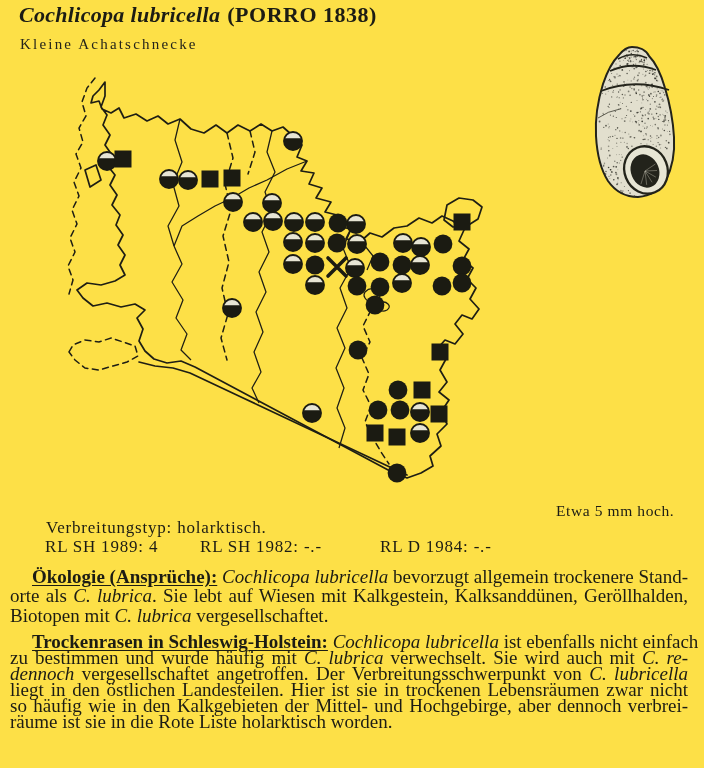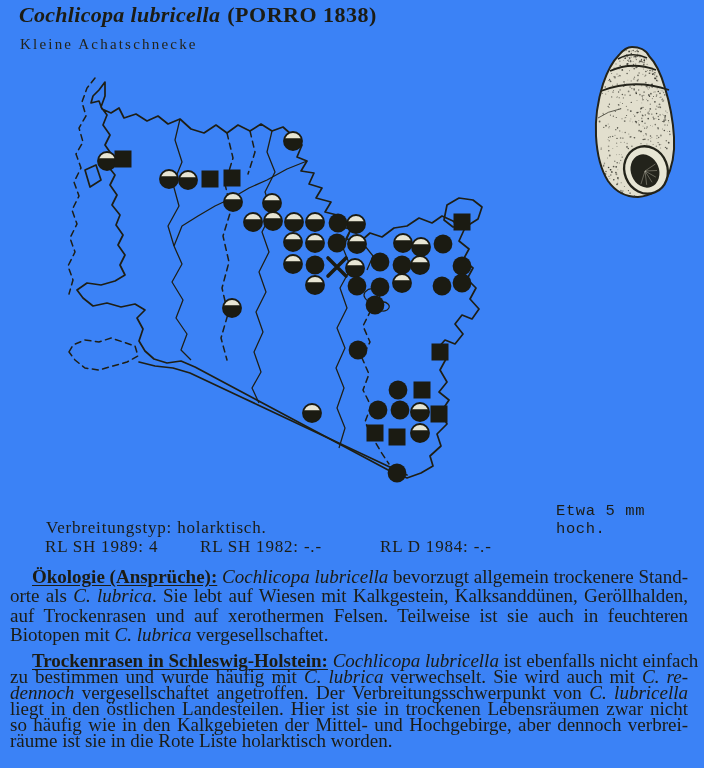--- a/index.html
+++ b/index.html
@@ -1,30 +1,30 @@
 <!DOCTYPE html>
 <html><head>
 <meta charset="utf-8">
 <style>
   html,body{margin:0;padding:0;background:#e7e5d4;}
-  .page{position:relative;width:704px;height:768px;background:#3b82f6;overflow:hidden;
+  .page{position:relative;width:704px;height:768px;background:#fde047;overflow:hidden;
         font-family:"Liberation Serif",serif;color:#1c1c14;}
   
   .title{position:absolute;left:19px;top:2px;margin:0;font-size:22px;white-space:nowrap;}
   .title .sp{font-style:italic;font-weight:bold;letter-spacing:.3px;}
   .title .au{font-weight:bold;margin-left:7px;letter-spacing:.5px;}
   .subtitle{position:absolute;left:20px;top:36px;font-size:15px;letter-spacing:2.2px;color:#23231a;}
   
   #map{position:absolute;left:55px;top:70px;width:460px;height:430px;}
   #map .solid path,#map .solid{stroke:#1e1e14;fill:none;stroke-width:1.7;stroke-linejoin:round;stroke-linecap:round;}
   #map .thin path{stroke:#1e1e14;fill:none;stroke-width:1.25;stroke-linejoin:round;}
   #map .dash path{stroke:#1e1e14;fill:none;stroke-width:1.5;stroke-dasharray:6 4.5;stroke-linecap:round;}
   
   #shell{position:absolute;left:568px;top:40px;width:134px;height:180px;}
-  .shell-caption{position:absolute;left:556px;top:502px;font-size:15.5px;letter-spacing:.6px;font-family:Liberation Mono, monospace;}
+  .shell-caption{position:absolute;left:556px;top:502px;font-size:15.5px;letter-spacing:.6px;}
   
   .info-line{position:absolute;font-size:17px;letter-spacing:.8px;white-space:nowrap;}
   #vtyp{left:46px;top:518px;}
   #rl1{left:45px;top:537px;}
   #rl2{left:200px;top:537px;}
   #rl3{left:380px;top:537px;}
   
   #paragraphs{position:absolute;left:10px;top:567px;width:678px;font-size:19px;}
   .para{margin:0;}
   .para + .para{margin-top:9px;}
@@ -606,21 +606,20 @@
 
   <div class="info-line" id="vtyp">Verbreitungstyp: holarktisch.</div>
   <div class="info-line" id="rl1">RL SH 1989: 4</div>
   <div class="info-line" id="rl2">RL SH 1982: -.-</div>
   <div class="info-line" id="rl3">RL D 1984: -.-</div>
 
   <div id="paragraphs">
       <div class="para para-0">
         <div class="jline findent"><span class="s-lead">Ökologie (Ansprüche):</span><span class="s-p"> </span><span class="s-i">Cochlicopa lubricella</span><span class="s-p"> bevorzugt allgemein trockenere Stand-</span></div>
         <div class="jline"><span class="s-p">orte als </span><span class="s-i">C. lubrica</span><span class="s-p">. Sie lebt auf Wiesen mit Kalkgestein, Kalksanddünen, Geröllhalden,</span></div>
-        <div class="jline"><span class="s-p">auf Trockenrasen und auf xerothermen Felsen. Teilweise ist sie auch in feuchteren</span></div>
         <div class="jline jlast"><span class="s-p">Biotopen mit </span><span class="s-i">C. lubrica</span><span class="s-p"> vergesellschaftet.</span></div>
       </div>
       <div class="para para-1">
         <div class="jline findent"><span class="s-lead">Trockenrasen in Schleswig-Holstein:</span><span class="s-p"> </span><span class="s-i">Cochlicopa lubricella</span><span class="s-p"> ist ebenfalls nicht einfach</span></div>
         <div class="jline"><span class="s-p">zu bestimmen und wurde häufig mit </span><span class="s-i">C. lubrica</span><span class="s-p"> verwechselt. Sie wird auch mit </span><span class="s-i">C. re-</span></div>
         <div class="jline"><span class="s-i">dennoch</span><span class="s-p"> vergesellschaftet angetroffen. Der Verbreitungsschwerpunkt von </span><span class="s-i">C. lubricella</span></div>
         <div class="jline"><span class="s-p">liegt in den östlichen Landesteilen. Hier ist sie in trockenen Lebensräumen zwar nicht</span></div>
         <div class="jline"><span class="s-p">so häufig wie in den Kalkgebieten der Mittel- und Hochgebirge, aber dennoch verbrei-</span></div>
         <div class="jline jlast"><span class="s-p">räume ist sie in die Rote Liste holarktisch worden.</span></div>
       </div>

